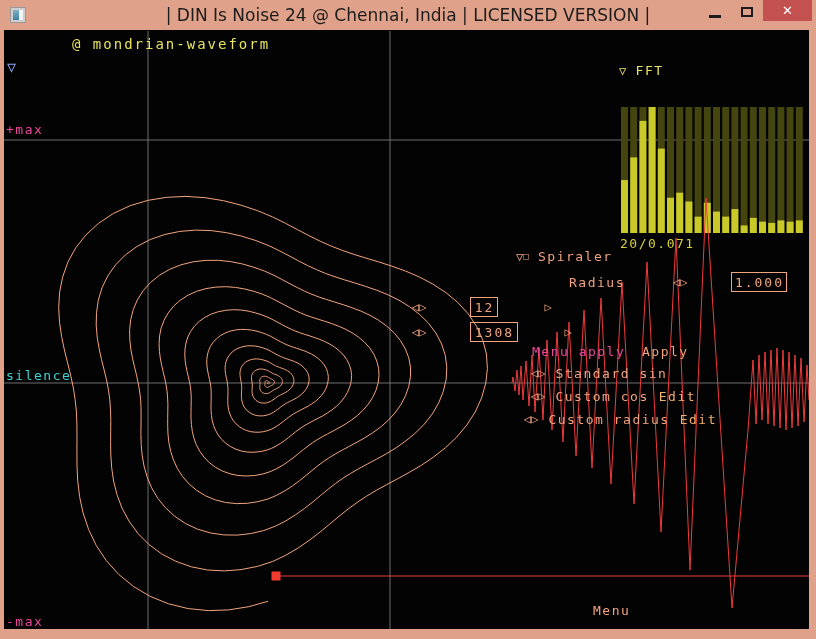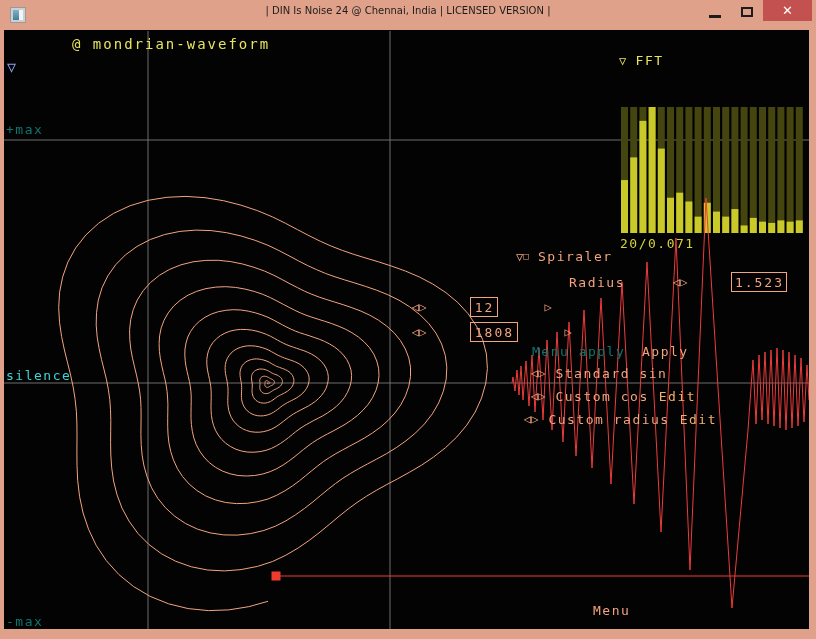--- a/index.html
+++ b/index.html
@@ -2,33 +2,33 @@
 <html><head>
 <meta charset="utf-8">
 <style>
   html,body{margin:0;padding:0;background:#555;}
   .window{position:relative;width:816px;height:639px;background:#dfa189;font-family:"DejaVu Sans Mono", monospace;overflow:hidden;}
   
   .titlebar{position:absolute;left:0;top:0;width:816px;height:30px;background:#dfa189;}
   .app-icon{position:absolute;left:10px;top:7px;width:16px;height:16px;background:#cfcfcf;border:1px solid #9a9a9a;box-sizing:border-box;}
   .app-icon .pane-l{position:absolute;left:2px;top:2px;width:6px;height:10px;background:linear-gradient(#7fb2c8,#3f7f9e);}
   .app-icon .pane-r{position:absolute;left:8px;top:2px;width:4px;height:10px;background:#f4f4f4;}
-  .title-text{position:absolute;left:0;right:0;top:5px;text-align:center;font-family:"DejaVu Sans", sans-serif;font-size:10px;color:#1c1c1c;}
+  .title-text{position:absolute;left:0;right:0;top:5px;text-align:center;font-family:"DejaVu Sans", sans-serif;font-size:17px;color:#1c1c1c;}
   .btn-min{position:absolute;left:700px;top:0;width:30px;height:26px;cursor:default;}
   .btn-min .bar{position:absolute;left:9px;top:15px;width:12px;height:3px;background:#1c1c1c;}
   .btn-max{position:absolute;left:732px;top:0;width:30px;height:26px;}
   .btn-max .sq{position:absolute;left:9px;top:7px;width:12px;height:10px;border:2px solid #1c1c1c;box-sizing:border-box;background:transparent;}
   .btn-close{position:absolute;left:763px;top:0;width:49px;height:21px;background:#c35150;color:#fff;text-align:center;font-size:13px;line-height:21px;font-family:"DejaVu Sans", sans-serif;font-weight:bold;}
   
   .client{position:absolute;left:4px;top:30px;width:805px;height:599px;background:#030303;overflow:hidden;}
   .client svg{position:absolute;left:-4px;top:-30px;}
   .lbl{position:absolute;white-space:pre;font-size:13px;letter-spacing:1.5px;}
   .yellow{color:#e8e45e;}
   .salmon{color:#f2a47e;}
-  .red{color:#0f766e;}
+  .red{color:#ec4899;}
   .cyan{color:#3fd4d4;}
   .blue{color:#8aa2ee;}
   .tri{font-size:12px;letter-spacing:0;}
   .sq-icon{font-size:9px;letter-spacing:0;position:relative;top:-2px;}
   
   .ctl-row{position:absolute;left:400px;display:flex;align-items:center;color:#f2a47e;font-size:13px;letter-spacing:1.5px;height:22px;gap:40px;}
   .ctl-row .rlabel{display:inline-block;width:221px;text-align:right;}
   .ctl-row .steppers{margin-left:8px;font-size:12px;letter-spacing:0;cursor:default;}
   .ctl-row .vbox{margin-left:4px;border:1px solid #f2a47e;height:20px;line-height:20px;text-align:center;letter-spacing:2px;box-sizing:border-box;}
   .ctl-row .inc{margin-left:6px;font-size:12px;}
@@ -109,39 +109,39 @@
       </svg>
 
     <div class="lbl yellow" style="left:24px;top:6px;font-size:14px;letter-spacing:2px;margin-left:44px;">@ mondrian-waveform</div>
 
     <div class="lbl blue tri" style="left:3px;top:28px;font-size:15px;">▽</div>
 
     <div class="lbl red" style="left:2px;top:92px;">+max</div>
     <div class="lbl cyan" style="left:2px;top:338px;">silence</div>
     <div class="lbl red" style="left:2px;top:584px;">-max</div>
 
-    <div class="lbl yellow" style="left:615px;top:23px;text-align:right;"><span class="tri">▽</span> <span>FFT</span></div>
+    <div class="lbl yellow" style="left:615px;top:33px;text-align:right;"><span class="tri">▽</span> <span>FFT</span></div>
     <div class="lbl yellow" style="left:616px;top:206px;color:#d6d23c;">20/0.071</div>
 
     <div class="lbl salmon" style="left:512px;top:219px;"><span class="tri">▽</span><span class="sq-icon">□</span> <span>Spiraler</span></div>
 
     <div class="ctl-row" style="top:241px;">
       <span class="rlabel">Radius</span>
       <span class="steppers">◁▷</span>
-      <span class="vbox" style="width:56px;">1.523</span>
+      <span class="vbox" style="width:56px;">1.000</span>
       <span class="inc">▷</span>
     </div>
     <div class="ctl-row" style="top:266px;">
       <span class="steppers">◁▷</span>
       <span class="vbox" style="width:28px;">12</span>
       <span class="inc">▷</span>
     </div>
     <div class="ctl-row" style="top:291px;">
       <span class="steppers">◁▷</span>
-      <span class="vbox" style="width:48px;">1808</span>
+      <span class="vbox" style="width:48px;">1308</span>
       <span class="inc">▷</span>
     </div>
 
     <div class="lbl red" style="left:528px;top:314px;">Menu apply</div>
     <div class="lbl salmon" style="left:638px;top:314px;">Apply</div>
 
     <div class="opt-row" style="left:527px;top:336px;">
       <span class="steppers">◁▷</span>
       <span>Standard sin</span>
     </div>

